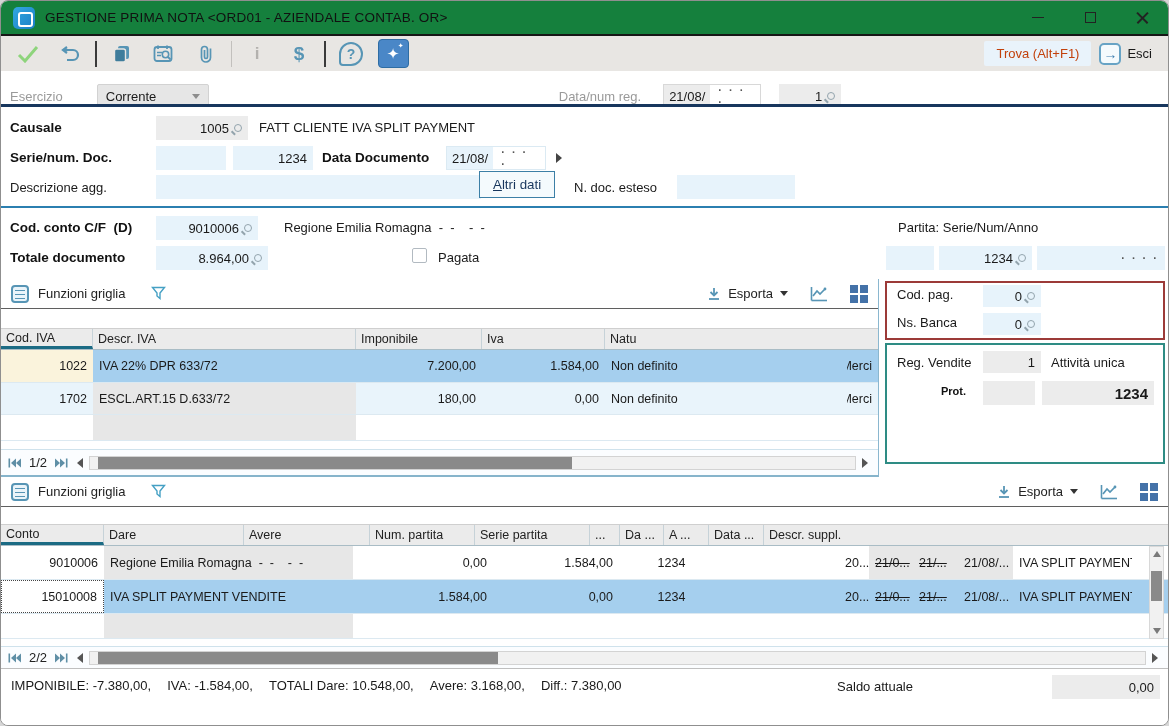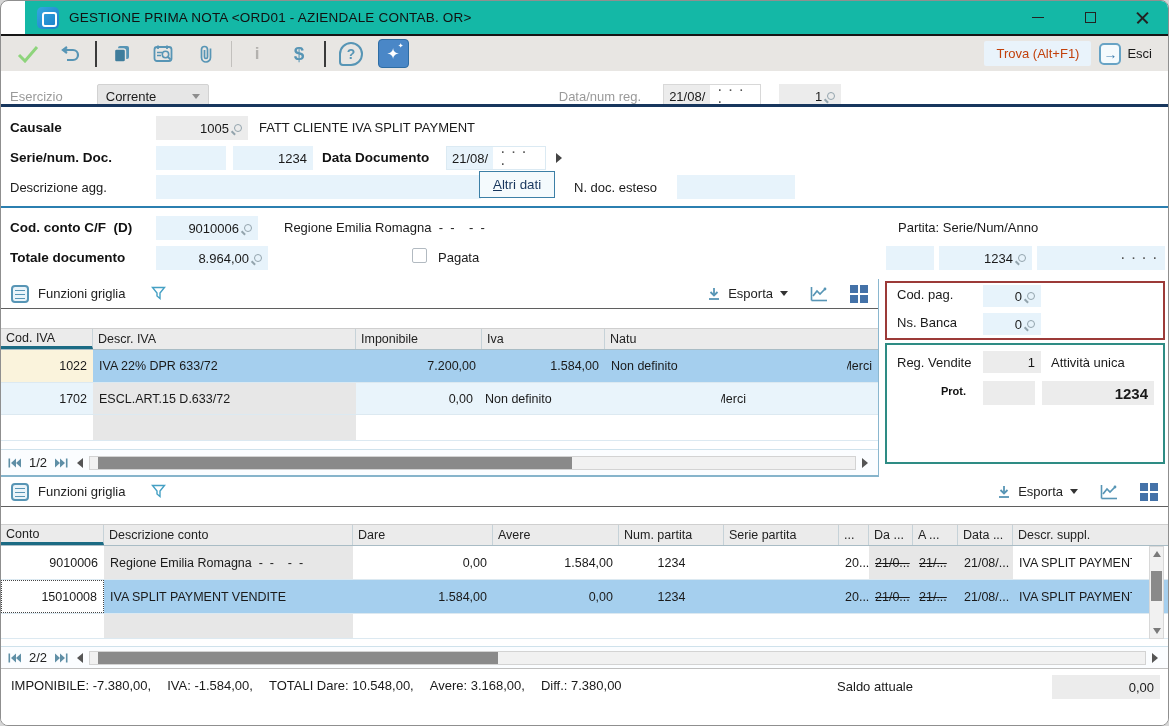--- a/index.html
+++ b/index.html
@@ -1,21 +1,21 @@
 <!DOCTYPE html>
 <html><head>
 <meta charset="utf-8">
 <style>
   * { margin:0; padding:0; box-sizing:border-box; }
   body { background:#d6d6d6; font-family:"Liberation Sans", sans-serif; font-size:13px; color:#1a1a1a; }
   .window { position:relative; width:1169px; height:726px; background:#fff; border:1px solid #8f8f8f;
             border-radius:8px; overflow:hidden; }
 
   
-  .titlebar { position:absolute; top:0; left:0; right:0; height:33px; background:#14b8a6; display:flex; align-items:center;margin-left:24px; }
+  .titlebar { position:absolute; top:0; left:0; right:0; height:33px; background:#15803d; display:flex; align-items:center; }
   .applogo { width:22px; height:22px; margin-left:12px; border-radius:5px;
              background:linear-gradient(135deg,#33a7e0,#1b7fc6); position:relative; }
   .applogo::after { content:""; position:absolute; left:5px; top:5px; width:11px; height:11px;
              border:2.5px solid #fff; border-radius:3px; }
   .apptitle { margin-left:10px; font-size:13.5px; letter-spacing:.2px; color:#111; }
   .winbtns { margin-left:auto; display:flex; height:100%; }
   .winbtn { width:52px; height:100%; display:flex; align-items:center; justify-content:center; cursor:default; }
   .ic-min { width:12px; height:1.6px; background:#222; }
   .ic-max { width:11px; height:11px; border:1.4px solid #222; }
   .ic-close { position:relative; width:13px; height:13px; }
@@ -378,20 +378,21 @@
       <div class="gcell num g1c0 cell-cream"><span style="flex:1;text-align:right;">1022</span></div>
       <div class="gcell g1c1">IVA 22% DPR 633/72</div>
       <div class="gcell num g1c2"><span style="flex:1;text-align:right;">7.200,00</span></div>
       <div class="gcell num g1c3"><span style="flex:1;text-align:right;">1.584,00</span></div>
       <div class="gcell g1c4">Non definito</div>
       <div class="gcell num g1c5"><span style="flex:1;text-align:right;">Merci</span></div>
     </div>
     <div class="grow ralt" style="height:32px;">
       <div class="gcell num g1c0"><span style="flex:1;text-align:right;">1702</span></div>
       <div class="gcell g1c1 cell-gray">ESCL.ART.15 D.633/72</div>
+      <div class="gcell num g1c2"><span style="flex:1;text-align:right;">180,00</span></div>
       <div class="gcell num g1c3"><span style="flex:1;text-align:right;">0,00</span></div>
       <div class="gcell g1c4">Non definito</div>
       <div class="gcell num g1c5"><span style="flex:1;text-align:right;">Merci</span></div>
     </div>
     <div class="grow" style="height:26px;">
       <div class="gcell g1c0"></div>
         <div class="gcell g1c1 cell-gray"></div>
         <div class="gcell g1c2"></div>
       <div class="gcell g1c3"></div>
         <div class="gcell g1c4"></div>
@@ -454,21 +455,20 @@
           <div></div>
             <div></div>
             <div></div>
             <div></div>
         </div>
       </div>
     </div>
     <div style="height:17px; background:#fff;"></div>
     <div class="ghead">
       <div class="hcell sel g2c0">Conto</div>
-      <div class="hcell g2c1">Descrizione conto</div>
       <div class="hcell g2c2">Dare</div>
       <div class="hcell g2c3">Avere</div>
       <div class="hcell g2c4">Num. partita</div>
       <div class="hcell g2c5">Serie partita</div>
       <div class="hcell g2c6">...</div>
       <div class="hcell g2c7">Da ...</div>
       <div class="hcell g2c8">A ...</div>
       <div class="hcell g2c9">Data ...</div>
       <div class="hcell g2c10">Descr. suppl.</div>
     </div>

